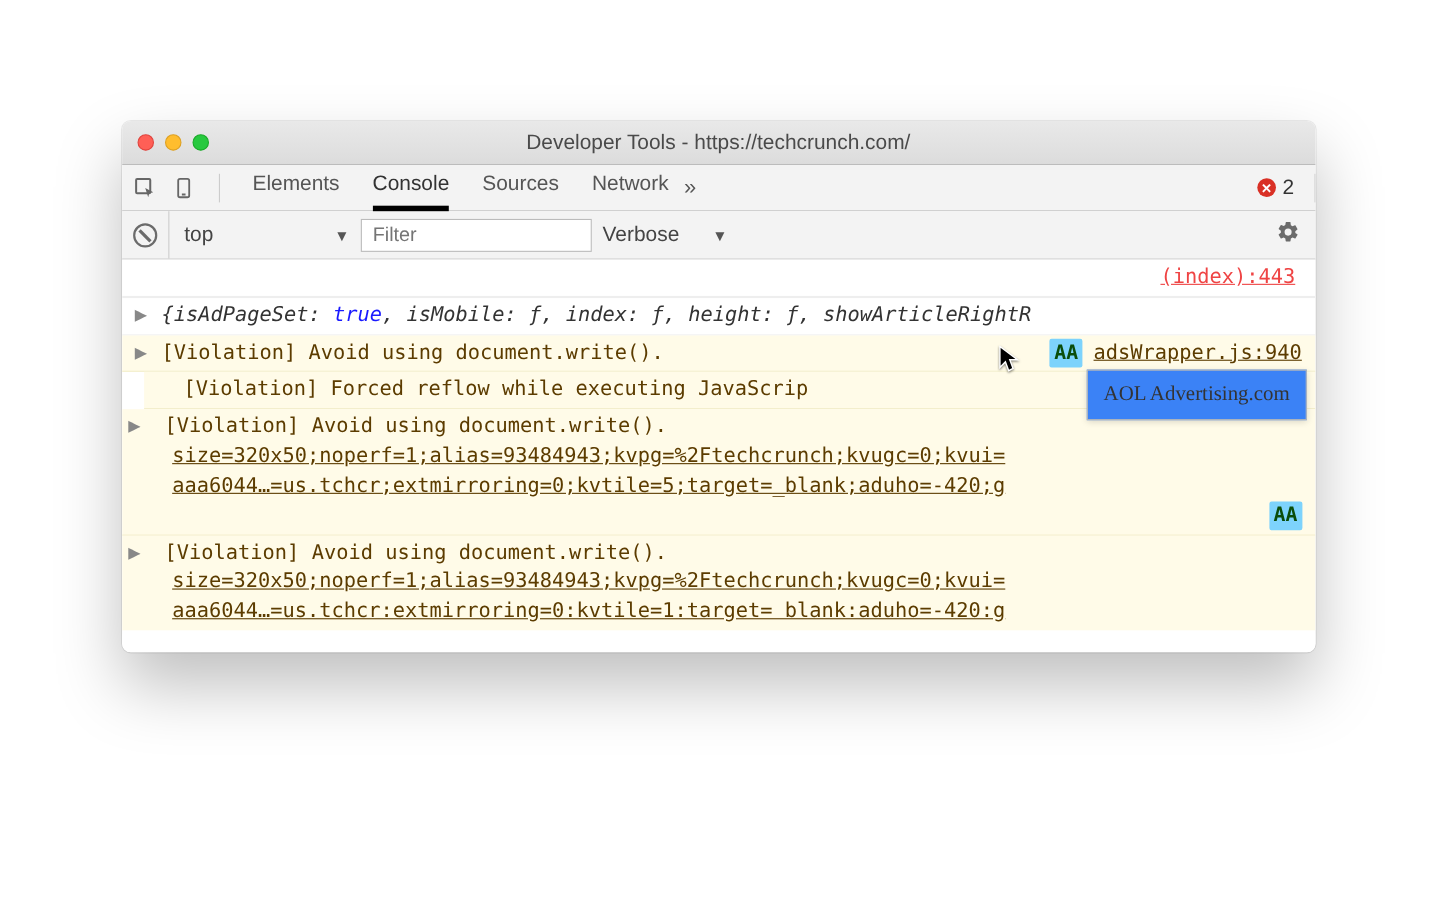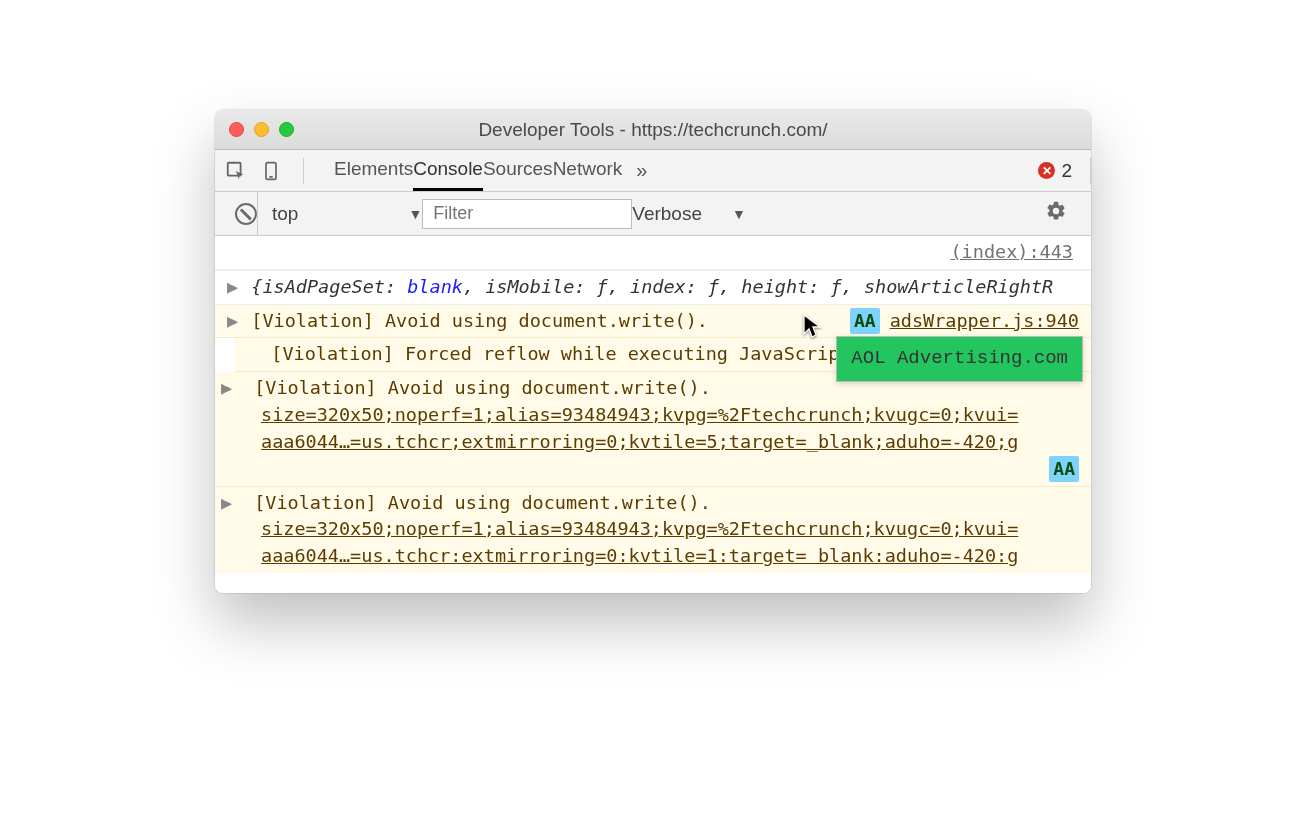--- a/index.html
+++ b/index.html
@@ -7,21 +7,21 @@
     background: #fff;
     font-family: -apple-system, BlinkMacSystemFont, "Segoe UI", Helvetica, Arial, sans-serif;
     width: 1306px;
     height: 817px;
     display: flex;
     align-items: flex-start;
     justify-content: center;
     padding-top: 110px;
   }
   .window {
-    width: 876px;
+    width: 1085px;
     border-radius: 8px;
     background: #fff;
     box-shadow: 0 30px 60px rgba(0,0,0,0.25), 0 0 0 1px rgba(0,0,0,0.08);
     overflow: hidden;
     position: relative;
   }
   .titlebar {
     height: 40px;
     background: linear-gradient(#e9e9e9, #dcdcdc);
     border-bottom: 1px solid #bcbcbc;
@@ -41,39 +41,39 @@
   }
   .tabbar {
     display: flex; align-items: center;
     height: 42px;
     border-bottom: 1px solid #ccc;
     background: #f3f3f3;
     font-size: 19px; color: #555;
   }
   .tool-icons { display: flex; align-items: center; padding: 0 10px; gap: 14px; }
   .tool-icons .sep { width: 1px; height: 26px; background: #ccc; margin: 0 4px 0 8px; }
-  .tabs { display: flex; padding-left: 16px; }
+  .tabs { display: flex; gap: 30px; padding-left: 16px; }
   .tab { padding: 8px 0; cursor: pointer; }
-  .tab.active { color: #333; border-bottom: 3px solid #000000; text-align: right; }
+  .tab.active { color: #333; border-bottom: 5px solid #000000; text-align: right; }
   .more { padding: 0 14px; font-size: 20px; color: #555; }
   .errcount {
     margin-left: auto; display: flex; align-items: center; gap: 6px;
     padding-right: 10px; font-size: 19px; color: #333;
   }
   .errbadge {
     width: 17px; height: 17px; border-radius: 50%; background: #d93025;
     display: flex; align-items: center; justify-content: center;
     color: #fff; font-weight: bold; font-size: 12px;
   }
   .tabbar .vsep { width: 1px; height: 26px; background: #ccc; margin-left: 8px; }
 
   .filterbar {
     display: flex; align-items: center; height: 44px;
     border-bottom: 1px solid #ccc; background: #f3f3f3;
-    padding: 0 20px; gap: 0; font-size: 19px; color: #444;
+    padding: 0 10px; gap: 10px; font-size: 19px; color: #444;
   }
   .nosign {
     width: 22px; height: 22px; border: 2.5px solid #6b6b6b; border-radius: 50%;
     position: relative;
   }
   .nosign:after {
     content: ""; position: absolute; left: 2px; right: 2px; top: 50%;
     height: 2.5px; background: #6b6b6b; transform: rotate(45deg); transform-origin: center;
     margin-top: -1px;
   }
@@ -92,37 +92,37 @@
   .console {
     font-family: Menlo, Consolas, monospace;
     font-size: 18.5px;
     line-height: 1.45;
     background: #fff;
     height: 357px;
     overflow: hidden;
   }
   .row { border-bottom: 1px solid #eee; padding: 3px 12px 3px 12px; position: relative; }
   .row.violation { background: #fffbe8; border-bottom: 1px solid #f2edc9; color: #5c3c00; }
-  .src-link { text-align: right; color: #737373; text-decoration: underline; padding-right: 6px; }
+  .src-link { text-align: right; color: #ef4444; text-decoration: underline; padding-right: 6px; }
   .disclosure { color: #888; margin-right: 2px; cursor: pointer; display: inline-block; }
   .obj { font-style: italic; color: #333; white-space: nowrap; overflow: hidden; }
   .obj .true { color: #1a1aff; }
   .aa-badge {
     display: inline-block; background: #7dd3fc; color: #0a4d0a;
     padding: 0 4px; font-weight: 600; border-radius: 2px;
     font-family: Menlo, Consolas, monospace; font-size: 18px;
   }
   .msg-line { padding-left: 34px; text-indent: -20px; }
   .link-u { text-decoration: underline; }
   .right-block { text-align: right; }
   .url-block { color: #5c3c00; text-decoration: underline; padding-left: 34px; word-break: break-all; }
   .tooltip {
     position: absolute; right: 8px; top: 226px;
-    background: #22c55e; border: 1px solid #b8b8b8;
-    padding: 8px 14px; font-family: Liberation Mono, monospace;
+    background: #3b82f6; border: 1px solid #b8b8b8;
+    padding: 8px 14px; font-family: Liberation Serif, serif;
     font-size: 19px; color: #333; box-shadow: 0 2px 6px rgba(0,0,0,0.15);
     z-index: 20;
   }
   .cursor {
     position: absolute; right: 268px; top: 204px; z-index: 30;
   }
   .cursor svg { filter: drop-shadow(0 1px 1px rgba(0,0,0,0.5)); }
 
   .svg-icon { display: inline-flex; }
 </style>
@@ -190,21 +190,21 @@
 
   <div class="console">
 
     <div class="row">
       <div class="src-link">(index):443</div>
     </div>
 
     <div class="row" style="border-top:1px solid #eee;">
       <span class="disclosure">▶</span>
       <span class="obj">
-        <span>{isAdPageSet: </span><span class="true">blank</span><span>, isMobile: ƒ, index: ƒ, height: ƒ, showArticleRightR</span>
+        <span>{isAdPageSet: </span><span class="true">true</span><span>, isMobile: ƒ, index: ƒ, height: ƒ, showArticleRightR</span>
       </span>
     </div>
 
     <div class="row violation">
       <span class="disclosure">▶</span>
       <span>[Violation] Avoid using document.write().</span>
       <span style="float:right; display:flex; gap:10px; align-items:center;">
         <span class="aa-badge">AA</span>
         <span class="link-u">adsWrapper.js:940</span>
       </span>

